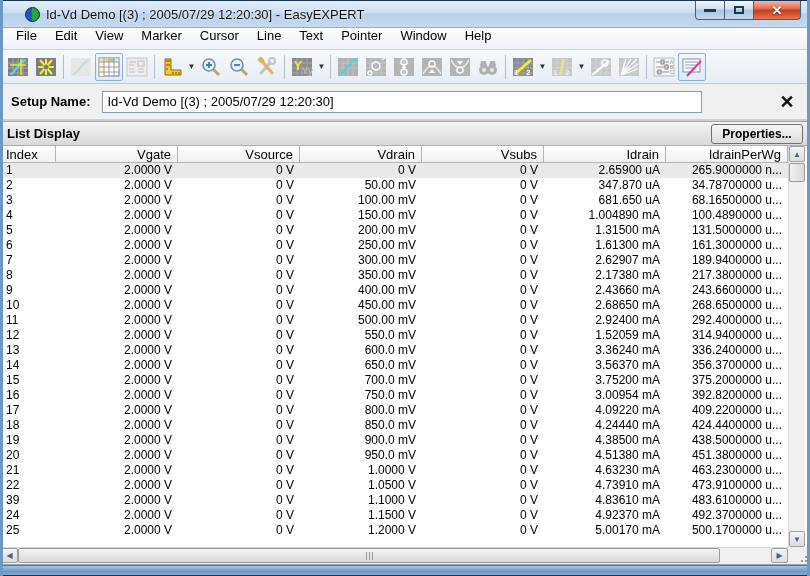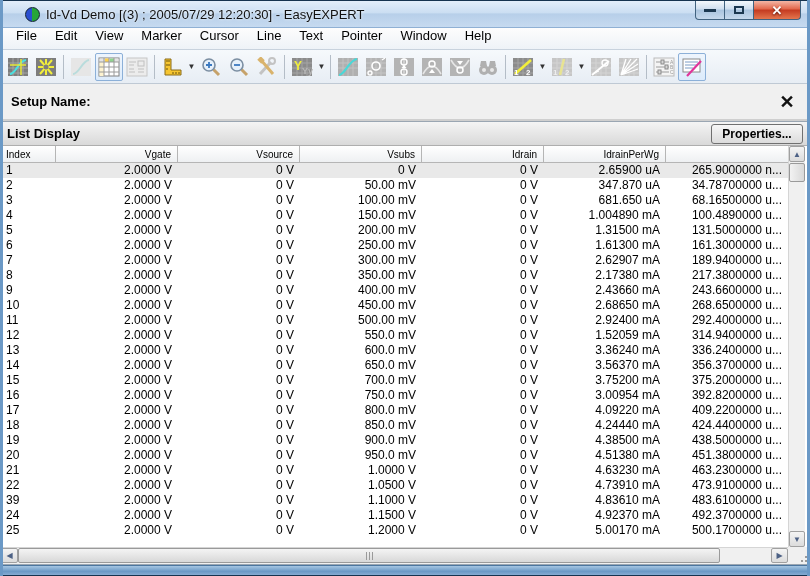--- a/index.html
+++ b/index.html
@@ -62,21 +62,21 @@
     background:linear-gradient(#f4f4f4,#d9d9d9); border-bottom:1px solid #aeaeae; padding:0 6px; }
   .list-title { font-weight:bold; font-size:13px; }
   .props-btn { margin-left:auto; width:92px; height:20px; font-weight:bold; font-size:12px;
     font-family:"Liberation Sans",sans-serif; color:#000;
     background:linear-gradient(#f7f7f7,#dcdcdc); border:1px solid #707070; border-radius:3px; }
 
   .table-zone { flex:1 1 auto; display:flex; background:#fff; }
   .table-area { width:787px; flex:0 0 787px; display:flex; flex-direction:column; }
   .thead { height:17px; flex:0 0 17px; display:flex;
     background:linear-gradient(#ffffff,#eef0f2); border-bottom:1px solid #b5b5b5; }
-  .th { border-right:1px solid #b5b5b5; font-size:10px; display:flex; align-items:center;
+  .th { border-right:1px solid #b5b5b5; font-size:13px; display:flex; align-items:center;
     overflow:hidden; white-space:nowrap; }
   .th.left { justify-content:flex-start; padding-left:5px; }
   .th.right { justify-content:flex-end; padding-right:6px; }
   .tbody { flex:1 1 auto; overflow:hidden; }
   .tr { height:15px; display:flex; background:#fff; }
   .tr.sel { background:#e9e9e9; }
   .td { font-size:12px; line-height:15px; white-space:nowrap; overflow:hidden; }
   .td.left { text-align:left; padding-left:5px; }
   .td.right { text-align:right; padding-right:6px; }
 
@@ -362,35 +362,37 @@
             <g stroke="#7a9cc6" fill="none">
               <path d="M4 5h13M4 8h13M4 11h8"></path>
             </g>
             <path d="M6 19L20 4" stroke="#e0359a" stroke-width="2.2" fill="none"></path>
           </svg>
         </div>
       </div>
 
   <div class="setup-panel">
     <span class="setup-label">Setup Name:</span>
+    <input class="setup-input" value="Id-Vd Demo [(3) ; 2005/07/29 12:20:30]" style="">
     <button class="setup-close"><span>✕</span></button>
   </div>
 
   <div class="list-panel">
     <div class="list-header">
       <span class="list-title">List Display</span>
       <button class="props-btn">Properties...</button>
     </div>
 
     <div class="table-zone">
       <div class="table-area">
         <div class="thead" id="thead">
               <div class="th left" style="width: 55px; flex: 0 0 55px;">Index</div>
               <div class="th right" style="width: 122px; flex: 0 0 122px;">Vgate</div>
               <div class="th right" style="width: 122px; flex: 0 0 122px;">Vsource</div>
+              <div class="th right" style="width: 122px; flex: 0 0 122px;">Vdrain</div>
               <div class="th right" style="width: 122px; flex: 0 0 122px;">Vsubs</div>
               <div class="th right" style="width: 122px; flex: 0 0 122px;">Idrain</div>
               <div class="th right" style="width: 122px; flex: 0 0 122px;">IdrainPerWg</div>
             </div>
         <div class="tbody" id="tbody">
               <div class="tr sel">
                 <div class="td left" style="width: 55px; flex: 0 0 55px;">1</div>
                 <div class="td right" style="width: 122px; flex: 0 0 122px;">2.0000 V</div>
                 <div class="td right" style="width: 122px; flex: 0 0 122px;">0 V</div>
                 <div class="td right" style="width: 122px; flex: 0 0 122px;">0 V</div>

